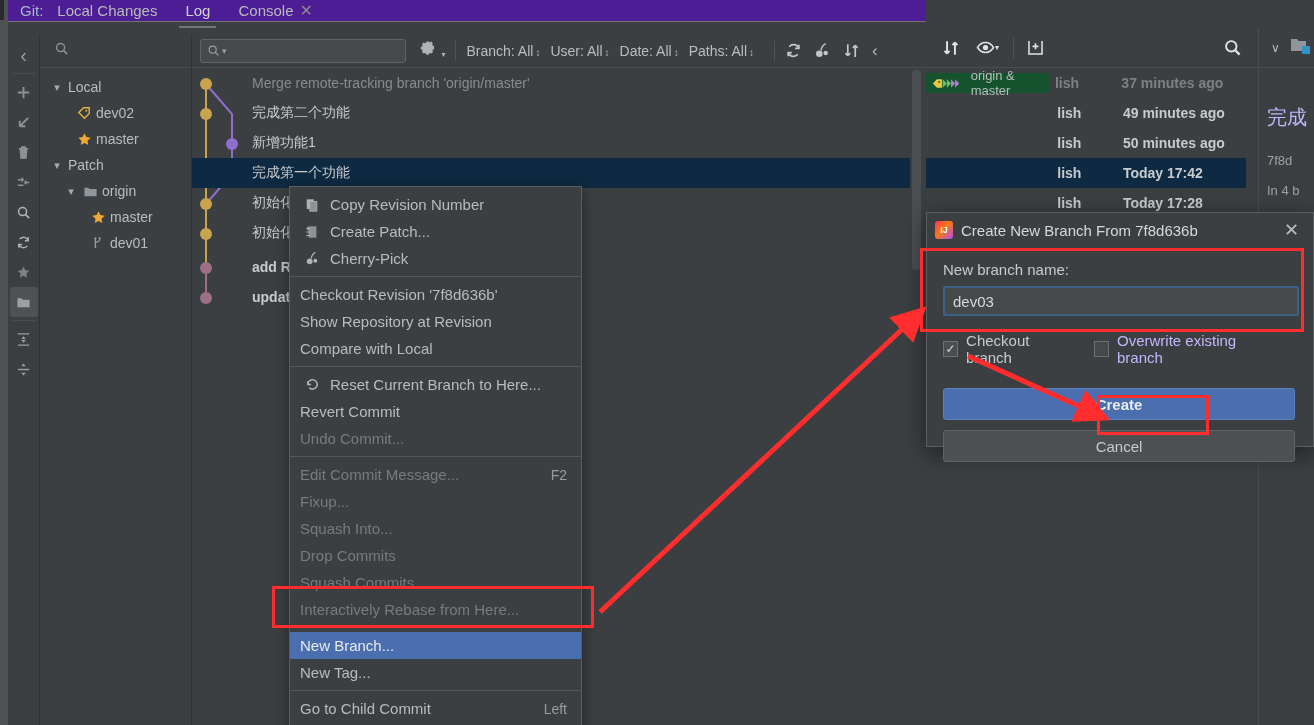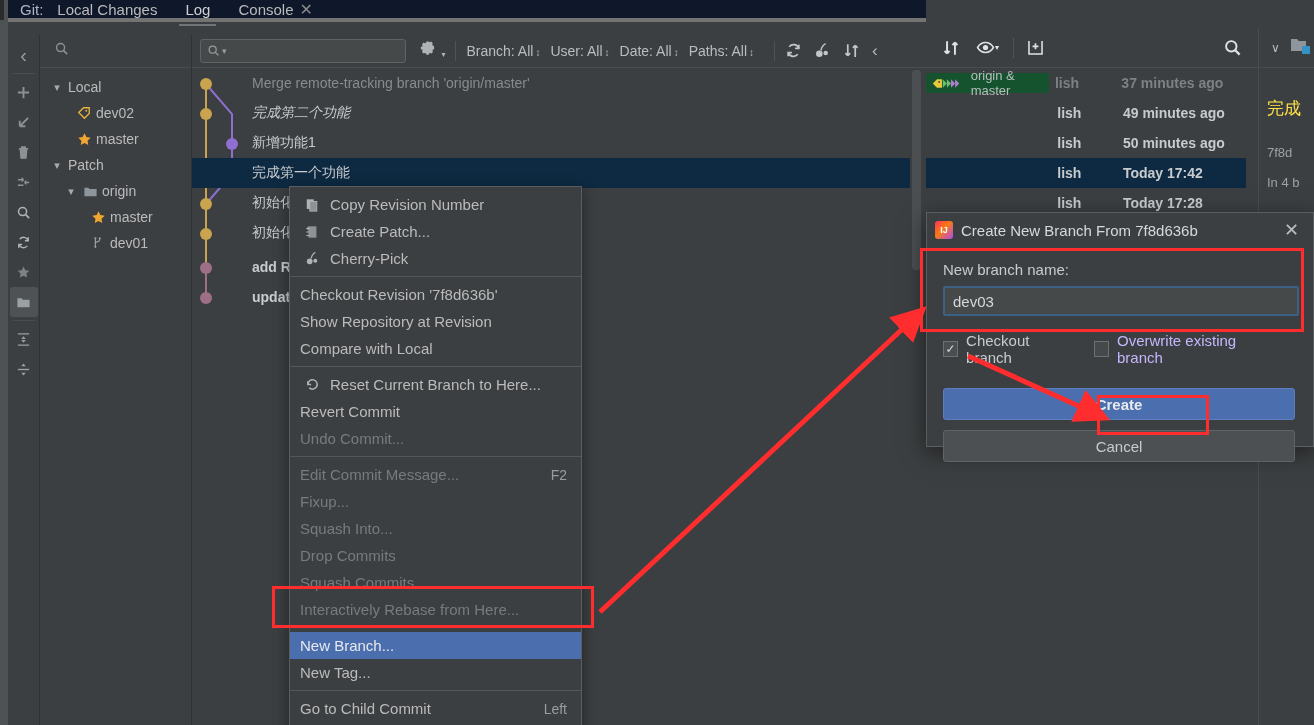--- a/index.html
+++ b/index.html
@@ -11,22 +11,22 @@
   }
   #root { position: relative; width: 1314px; height: 725px; background: #3c3f41; }
 
   
   .edge-sliver { position:absolute; left:0; top:0; width:8px; height:725px; background:#4e5254; }
   .edge-sliver2 { position:absolute; left:0; top:0; width:4px; height:20px; background:#2b2b2b; }
 
   
   .tabstrip {
     position:absolute; left:8px; top:0; width:918px; height:22px;
-    background:#0f172a; color:#bbbbbb; font-size:15px;
-    display:flex; align-items:center; border-bottom:4px solid #737373;
+    background:#4c1d95; color:#bbbbbb; font-size:15px;
+    display:flex; align-items:center; border-bottom:1px solid #737373;
   }
   .tabstrip .git-label { margin-left:12px; color:#a9b7c6; }
   .tab { position:relative; padding:0 14px; height:34px; display:flex; align-items:center;
          color:#bbbbbb; cursor:default; }
   .tab.active { color:#d0d0d0; }
   .tab.active::after {
     content:""; position:absolute; left:8px; right:8px; bottom:0; height:2px; background:#6f7578;
   }
   .tab-close { color:#8a8a8a; font-size:16px; padding:0 6px; }
 
@@ -418,21 +418,21 @@
       <circle cx="14" cy="166" r="6" fill="#c9a34e"></circle>
 
       <path d="M14 200 L14 230" stroke="#9e6f86" stroke-width="2" fill="none"></path>
       <circle cx="14" cy="200" r="6" fill="#9e6f86"></circle>
       <circle cx="14" cy="230" r="6" fill="#9e6f86"></circle>
     </svg>
 
     <div class="logrow dim" style="top:0px;">
       <span>Merge remote-tracking branch 'origin/master'</span>
     </div>
-    <div class="logrow" style="top:30px;font-style:italic;">
+    <div class="logrow" style="top:30px;">
       <span>完成第二个功能</span>
     </div>
     <div class="logrow" style="top:60px;">
       <span>新增功能1</span>
     </div>
     <div class="logrow selected" style="top:90px;">
       <span>完成第一个功能</span>
     </div>
     <div class="logrow" style="top:120px;">
       <span>初始化项</span>
@@ -532,21 +532,21 @@
     <div class="rside-head">
       <span style="margin-left:12px;color:#b9bcbe;font-size:12px;">∨</span>
       <span style="margin-left:10px;">
         <svg width="22" height="18" viewBox="0 0 22 18">
             <path d="M1 2h6l1.7 2H16v10H1z" fill="#8e969b"></path>
             <rect x="12" y="9" width="8" height="8" fill="#3592c4"></rect>
           </svg>
       </span>
     </div>
     <div class="rside-body">
-      <div style="font-size:17px;color:#fde047;margin-top:14px;">完成</div>
+      <div style="font-size:20px;color:#c4b5fd;margin-top:22px;">完成</div>
       <div class="small" style="margin-top:14px;">7f8d</div>
       <div class="small">In 4 b</div>
     </div>
   </div>
 
   <div class="ctxmenu">
 
     <div class="mi">
       <span class="mi-ico">
         <svg width="14" height="14" viewBox="0 0 16 16">

